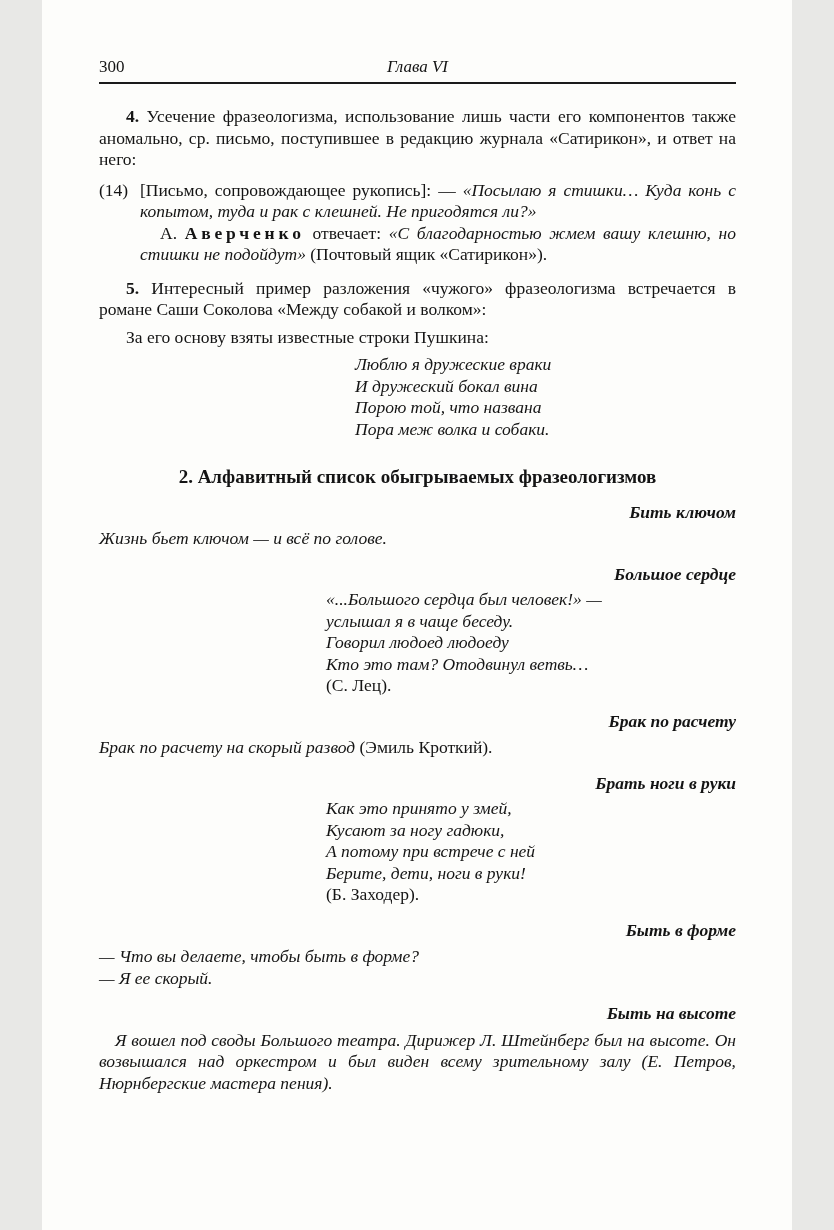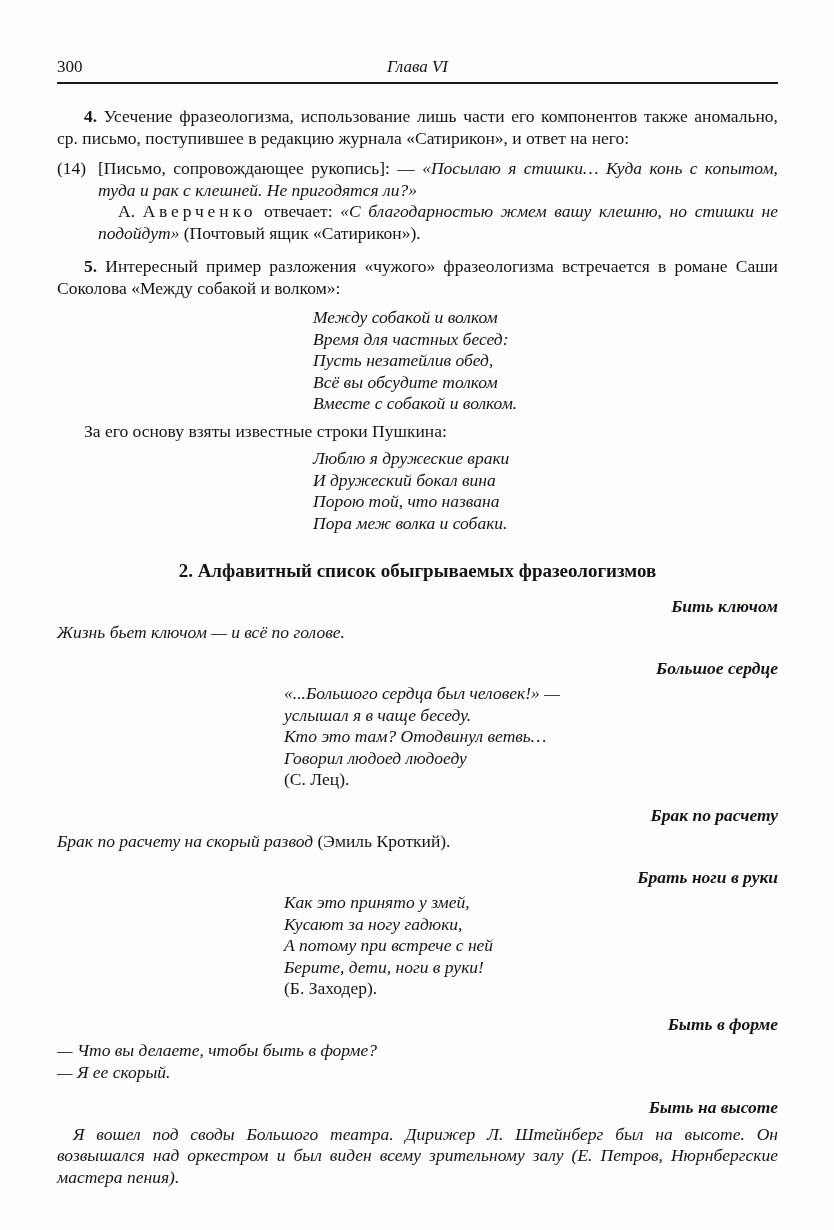--- a/index.html
+++ b/index.html
@@ -1,18 +1,18 @@
 <!DOCTYPE html>
 <html><head>
 <meta charset="utf-8">
 <style>
   html,body { margin:0; padding:0; background:#e8e8e6; }
   .page {
     position:relative;
-    width:834px; height:1230px;
+    width:750px; height:1230px;
     margin:0 auto;
     background:#fdfdfb;
     color:#141414;
     font-family:"Liberation Serif", "DejaVu Serif", serif;
     font-size:17.5px;
     line-height:21.5px;
     overflow:hidden;
     box-sizing:border-box;
     padding:56px 56px 0 57px;
   }
@@ -29,21 +29,21 @@
   .para { text-align:justify; text-indent:27px; margin:0; }
   .num { font-weight:bold; }
   .mt12 { margin-top:12px; }
 
   
   .example { position:relative; margin-left:41px; margin-top:9px; }
   .example-label { position:absolute; left:-41px; top:0; font-style:normal; }
   .example p { margin:0; text-align:justify; }
   .example p.reply { text-indent:20px; }
   .it { font-style:italic; }
-  .sp-name { letter-spacing:0.22em; }
+  .sp-name { letter-spacing:0.22em;font-weight:bold; }
 
   .verse { font-style:italic; margin-top:8px; }
   .verse div { white-space:nowrap; }
   .verse.sokolov { margin-left:256px; }
   .verse.pushkin { margin-left:256px; margin-top:6px; }
   .verse.entry-verse { margin-left:227px; margin-top:4px; }
   .attrib { font-style:normal; }
 
   .plain-line { margin-top:6px; }
 
@@ -72,48 +72,41 @@
   <p class="para"><span class="num">4.</span><span>&nbsp;Усечение фразеологизма, использование лишь части его компонентов также аномально, ср. письмо, поступившее в редакцию журнала «Сатирикон», и ответ на него:</span></p>
 
   <div class="example">
     <span class="example-label">(14)</span>
     <p><span>[Письмо, сопровождающее рукопись]: — </span><span class="it">«Посылаю я стишки… Куда конь с копытом, туда и рак с клешней. Не пригодятся ли?»</span></p>
     <p class="reply"><span>А.&nbsp;</span><span class="sp-name">Аверченко</span><span> отвечает: </span><span class="it">«С благодарностью жмем вашу клешню, но стишки не подойдут»</span><span> (Почтовый ящик «Сатирикон»).</span></p>
   </div>
 
   <p class="para mt12"><span class="num">5.</span><span>&nbsp;Интересный пример разложения «чужого» фразеологизма встречается в романе Саши Соколова «Между собакой и волком»:</span></p>
 
-  <div class="verse sokolov">
-    <div>Между собакой и волком</div>
-    <div>Время для частных бесед:</div>
-    <div>Пусть незатейлив обед,</div>
-    <div>Всё вы обсудите толком</div>
-    <div>Вместе с собакой и волком.</div>
-  </div>
 
   <p class="para plain-line">За его основу взяты известные строки Пушкина:</p>
 
   <div class="verse pushkin">
     <div>Люблю я дружеские враки</div>
     <div>И дружеский бокал вина</div>
     <div>Порою той, что названа</div>
     <div>Пора меж волка и собаки.</div>
   </div>
 
   <div class="section-heading">2. Алфавитный список обыгрываемых фразеологизмов</div>
 
   <div class="entry-title">Бить ключом</div>
   <div class="entry-text">Жизнь бьет ключом — и всё по голове.</div>
 
   <div class="entry-title">Большое сердце</div>
   <div class="verse entry-verse">
     <div>«...Большого сердца был человек!» —</div>
     <div>услышал я в чаще беседу.</div>
+    <div>Говорил людоед людоеду</div>
     <div>Кто это там? Отодвинул ветвь…</div>
-    <div>Говорил людоед людоеду</div>
     <div class="attrib">(С. Лец).</div>
   </div>
 
   <div class="entry-title">Брак по расчету</div>
   <div class="entry-text"><span>Брак по расчету на скорый развод </span><span class="attrib">(Эмиль Кроткий).</span></div>
 
   <div class="entry-title">Брать ноги в руки</div>
   <div class="verse entry-verse">
     <div>Как это принято у змей,</div>
     <div>Кусают за ногу гадюки,</div>

